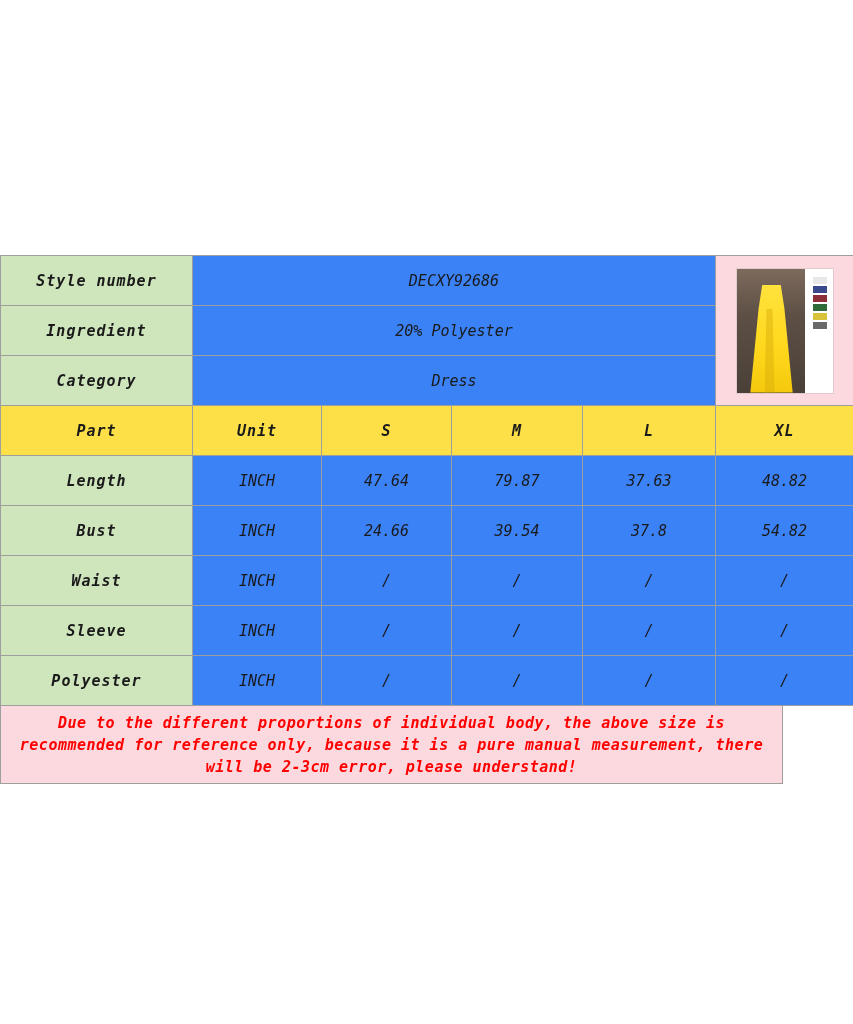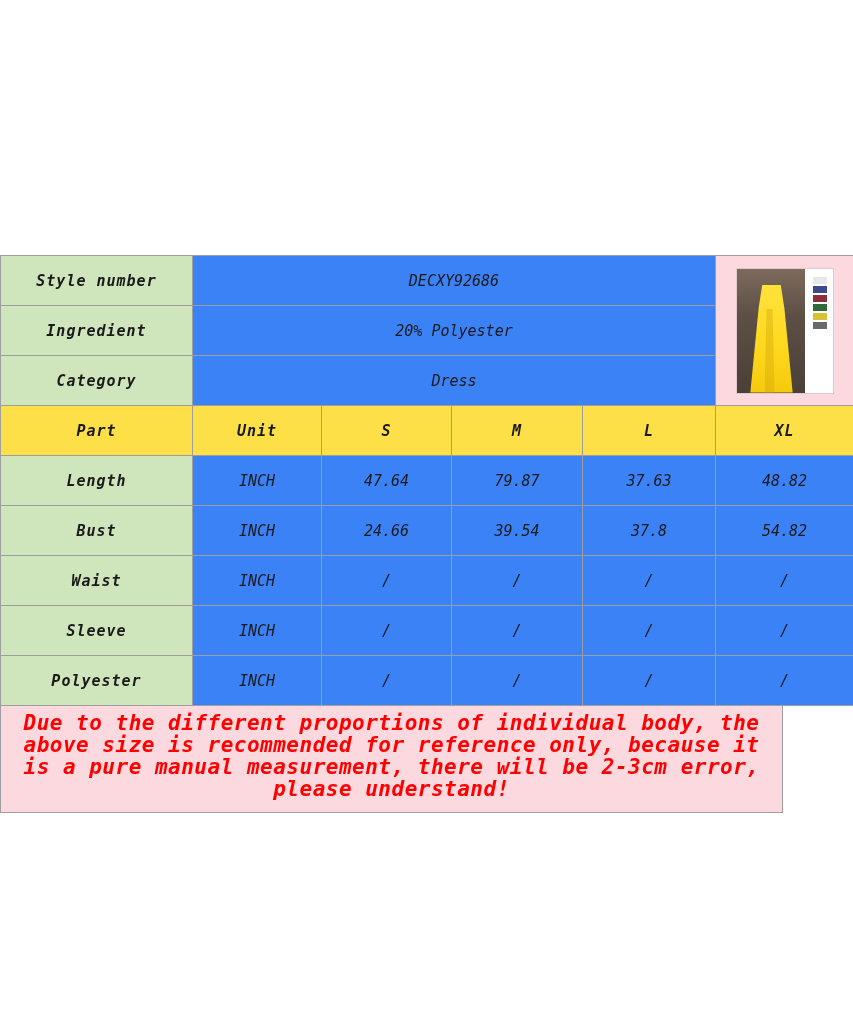--- a/index.html
+++ b/index.html
@@ -114,24 +114,24 @@
     height: 7px;
     margin-bottom: 2px;
   }
 
   .notice {
     border: 1px solid #9e9e9e;
     border-top: none;
     background: #fbd9de;
     color: #ff0000;
     font-weight: bold;
-    font-size: 21px;
+    font-size: 15px;
     line-height: 22px;
     text-align: center;
-    padding: 6px 4px 12px 4px;
+    padding: 6px 4px 5px 4px;
     letter-spacing: 0.5px;
   }
 </style>
 </head>
 <body>
 
 <div class="sheet">
 
   <table class="size-table">
     <colgroup>

